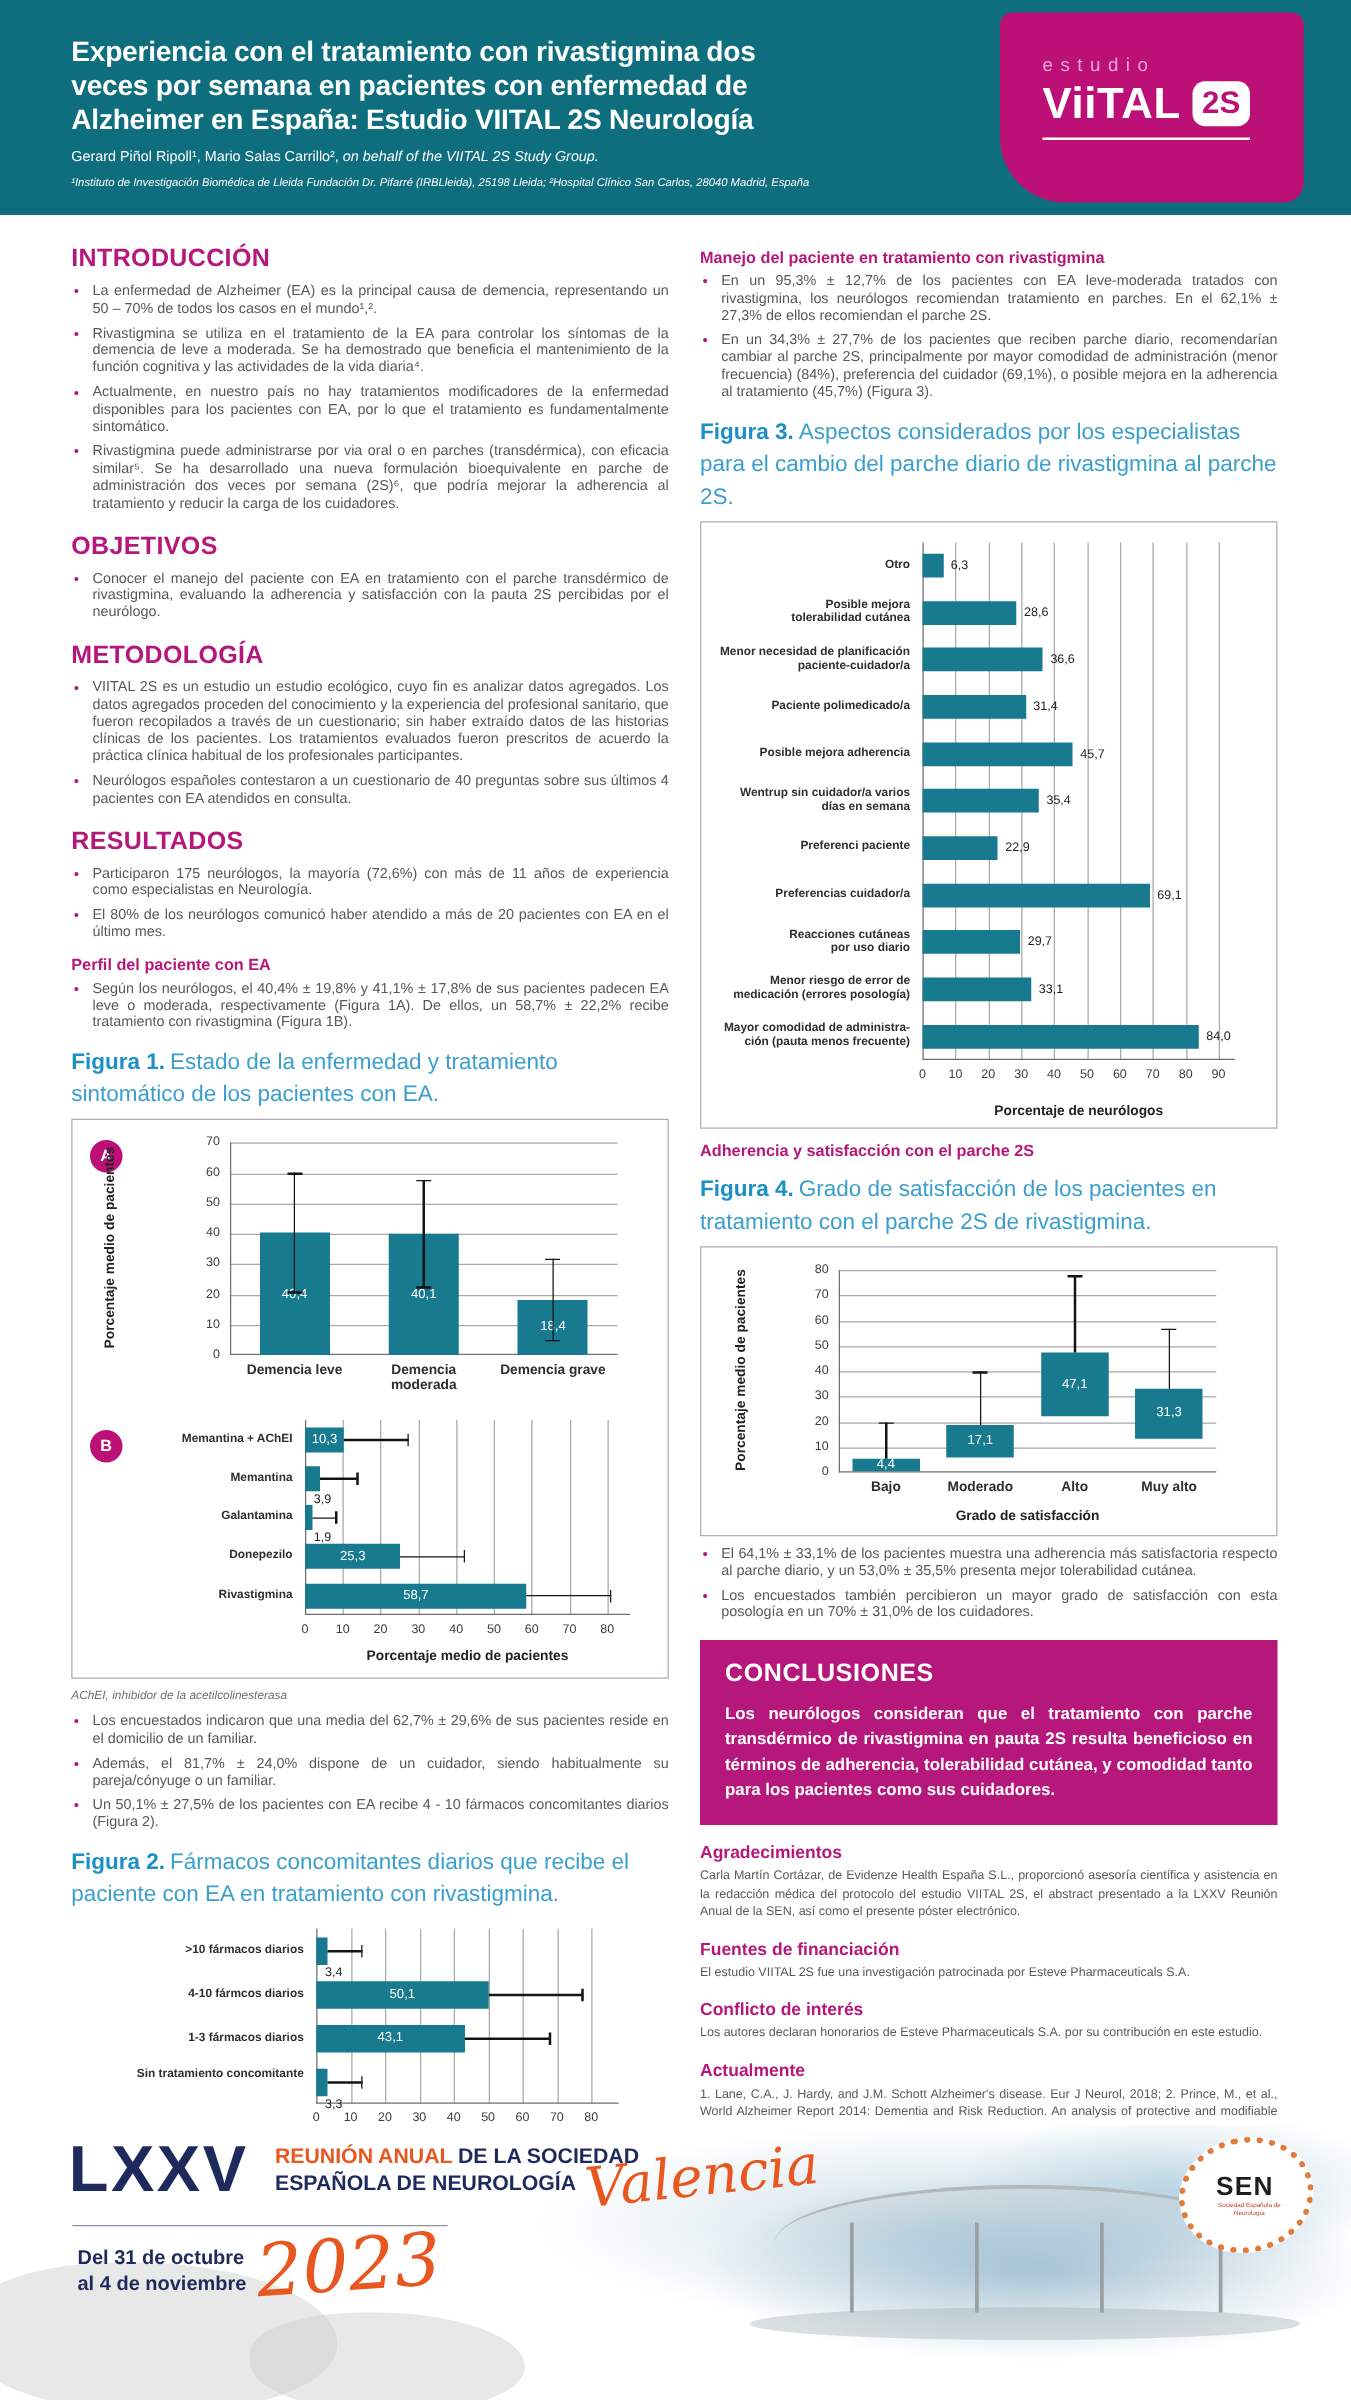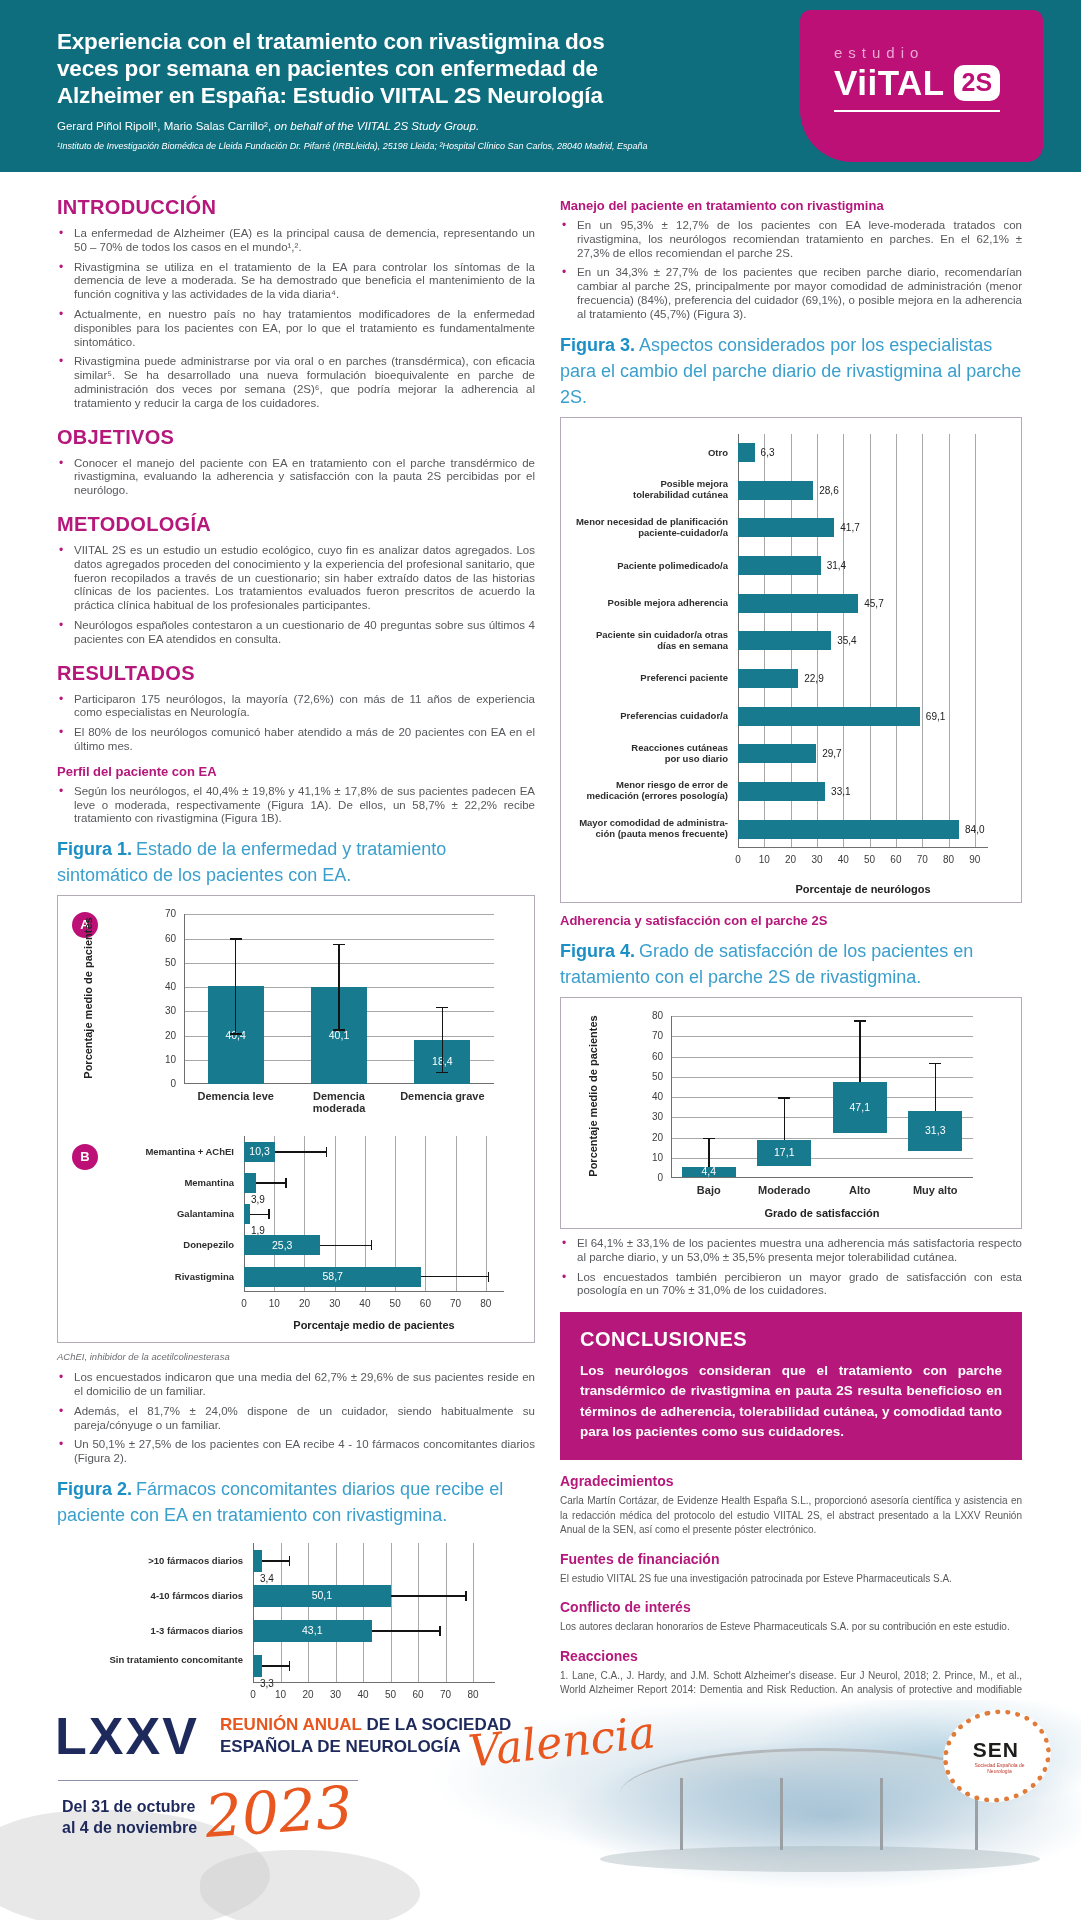--- a/index.html
+++ b/index.html
@@ -322,21 +322,21 @@
             <div class="gl-v" style="left: 184.211px;"></div>
             <div class="gl-v" style="left: 210.526px;"></div>
             <div class="gl-v" style="left: 236.842px;"></div>
             <div class="ax-v" style="left: 0px;"></div>
             <div class="ax-h" style="top: 413px;"></div>
             <div class="bar" style="left: 0px; top: 9.31818px; width: 16.5789px; height: 19px;"></div>
             <div class="hlab-r" style="left: 22.5789px; top: 13.3182px;">6,3</div>
             <div class="bar" style="left: 0px; top: 46.9545px; width: 75.2632px; height: 19px;"></div>
             <div class="hlab-r" style="left: 81.2632px; top: 50.9545px;">28,6</div>
             <div class="bar" style="left: 0px; top: 84.5909px; width: 96.3158px; height: 19px;"></div>
-            <div class="hlab-r" style="left: 102.316px; top: 88.5909px;">41,7</div>
+            <div class="hlab-r" style="left: 102.316px; top: 88.5909px;">36,6</div>
             <div class="bar" style="left: 0px; top: 122.227px; width: 82.6316px; height: 19px;"></div>
             <div class="hlab-r" style="left: 88.6316px; top: 126.227px;">31,4</div>
             <div class="bar" style="left: 0px; top: 159.864px; width: 120.263px; height: 19px;"></div>
             <div class="hlab-r" style="left: 126.263px; top: 163.864px;">45,7</div>
             <div class="bar" style="left: 0px; top: 197.5px; width: 93.1579px; height: 19px;"></div>
             <div class="hlab-r" style="left: 99.1579px; top: 201.5px;">35,4</div>
             <div class="bar" style="left: 0px; top: 235.136px; width: 60.2632px; height: 19px;"></div>
             <div class="hlab-r" style="left: 66.2632px; top: 239.136px;">22,9</div>
             <div class="bar" style="left: 0px; top: 272.773px; width: 181.842px; height: 19px;"></div>
             <div class="hlab-r" style="left: 187.842px; top: 276.773px;">69,1</div>
@@ -357,21 +357,21 @@
           <div class="tick-x" style="left: 341.211px; top: 430px; width: 30px;">70</div>
           <div class="tick-x" style="left: 367.526px; top: 430px; width: 30px;">80</div>
           <div class="tick-x" style="left: 393.842px; top: 430px; width: 30px;">90</div>
           <div class="cat-y" style="left: 4px; top: 28.8182px; width: 158px;">Otro</div>
           <div class="cat-y" style="left: 4px; top: 66.4545px; width: 158px;">Posible mejora
 tolerabilidad cutánea</div>
           <div class="cat-y" style="left: 4px; top: 104.091px; width: 158px;">Menor necesidad de planificación
 paciente-cuidador/a</div>
           <div class="cat-y" style="left: 4px; top: 141.727px; width: 158px;">Paciente polimedicado/a</div>
           <div class="cat-y" style="left: 4px; top: 179.364px; width: 158px;">Posible mejora adherencia</div>
-          <div class="cat-y" style="left: 4px; top: 217px; width: 158px;">Paciente sin cuidador/a otras
+          <div class="cat-y" style="left: 4px; top: 217px; width: 158px;">Wentrup sin cuidador/a varios
 días en semana</div>
           <div class="cat-y" style="left: 4px; top: 254.636px; width: 158px;">Preferenci paciente</div>
           <div class="cat-y" style="left: 4px; top: 292.273px; width: 158px;">Preferencias cuidador/a</div>
           <div class="cat-y" style="left: 4px; top: 329.909px; width: 158px;">Reacciones cutáneas
 por uso diario</div>
           <div class="cat-y" style="left: 4px; top: 367.545px; width: 158px;">Menor riesgo de error de
 medicación (errores posología)</div>
           <div class="cat-y" style="left: 4px; top: 405.182px; width: 158px;">Mayor comodidad de administra-
 ción (pauta menos frecuente)</div>
           <div class="xlab" style="left: 172px; top: 459px; width: 250px;">Porcentaje de neurólogos</div>
@@ -443,21 +443,21 @@
 
     <div class="h3">Agradecimientos</div>
     <p class="bm">Carla Martín Cortázar, de Evidenze Health España S.L., proporcionó asesoría científica y asistencia en la redacción médica del protocolo del estudio VIITAL 2S, el abstract presentado a la LXXV Reunión Anual de la SEN, así como el presente póster electrónico.</p>
 
     <div class="h3">Fuentes de financiación</div>
     <p class="bm">El estudio VIITAL 2S fue una investigación patrocinada por Esteve Pharmaceuticals S.A.</p>
 
     <div class="h3">Conflicto de interés</div>
     <p class="bm">Los autores declaran honorarios de Esteve Pharmaceuticals S.A. por su contribución en este estudio.</p>
 
-    <div class="h3">Reacciones</div>
+    <div class="h3">Actualmente</div>
     <p class="bm">1. Lane, C.A., J. Hardy, and J.M. Schott Alzheimer's disease. Eur J Neurol, 2018; 2. Prince, M., et al., World Alzheimer Report 2014: Dementia and Risk Reduction. An analysis of protective and modifiable factors. Alzheimer's Disease International; 3. CEAFA. CENSO de las personas mayores con Alzheimer y otras demencias en España. 2020; 4. Birks, J.S. and J. Grimley Evans, Rivastigmine for Alzheimer's disease. Cochrane Database Syst Rev, 2015; 5. Wentrup, A., W.H. Oertel, and R. Dodel, Once-daily transdermal rivastigmine in the treatment of Alzheimer's disease. Drug Des Devel Ther, 2009; 6. Schurad, B., et al., Comparative Bioavailability Study of a Novel Multi-Day Patch Formulation of Rivastigmine (Twice Weekly) with Exelon(R) Transdermal Patch (Daily)- A Randomized Clinical Trial. Curr Alzheimer Res, 2022.</p>
   </div>
 
   <div class="footer">
     <div class="wash" style="left:430px;top:0px;width:660px;height:160px;background:radial-gradient(closest-side,rgba(125,170,198,.40),rgba(125,170,198,0));"></div>
     <div class="wash" style="left:560px;top:40px;width:540px;height:150px;background:radial-gradient(closest-side,rgba(95,145,178,.45),rgba(95,145,178,0));"></div>
     <div class="wash" style="left:760px;top:-10px;width:360px;height:120px;background:radial-gradient(closest-side,rgba(140,185,210,.5),rgba(140,185,210,0));"></div>
     <div class="map" style="left:-30px;top:110px;width:300px;height:120px;"></div>
     <div class="map" style="left:200px;top:150px;width:220px;height:80px;"></div>
     <div class="pav-roof"></div>

